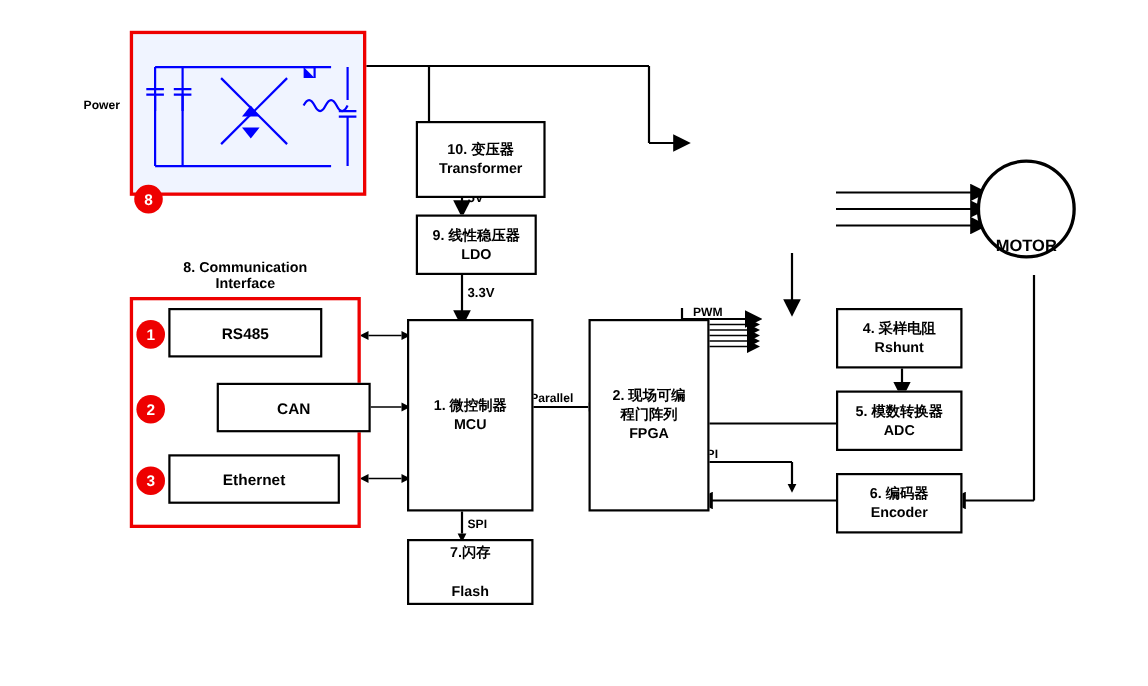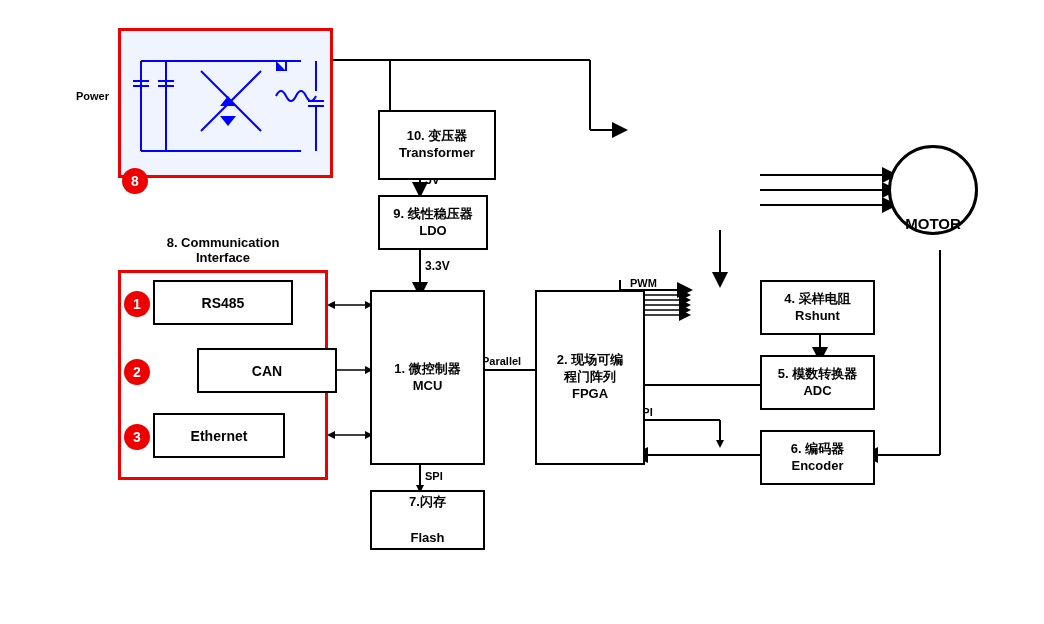--- a/index.html
+++ b/index.html
@@ -296,19 +296,19 @@
   </div>
 
   <div class="circle-num" style="left:124px; top:291px;">1</div>
 
   <div class="iface-box" style="left:153px; top:348px; width:140px; height:45px;margin-left:44px;">
     <span>CAN</span>
   </div>
 
   <div class="circle-num" style="left:124px; top:359px;">2</div>
 
-  <div class="iface-box" style="left:153px; top:413px; width:132px; height:45px;">
+  <div class="iface-box" style="left:153px; top:413px; width:156px; height:45px;">
     <span>Ethernet</span>
   </div>
 
   <div class="circle-num" style="left:124px; top:424px;">3</div>
 
 </div>
 
 </body></html>

